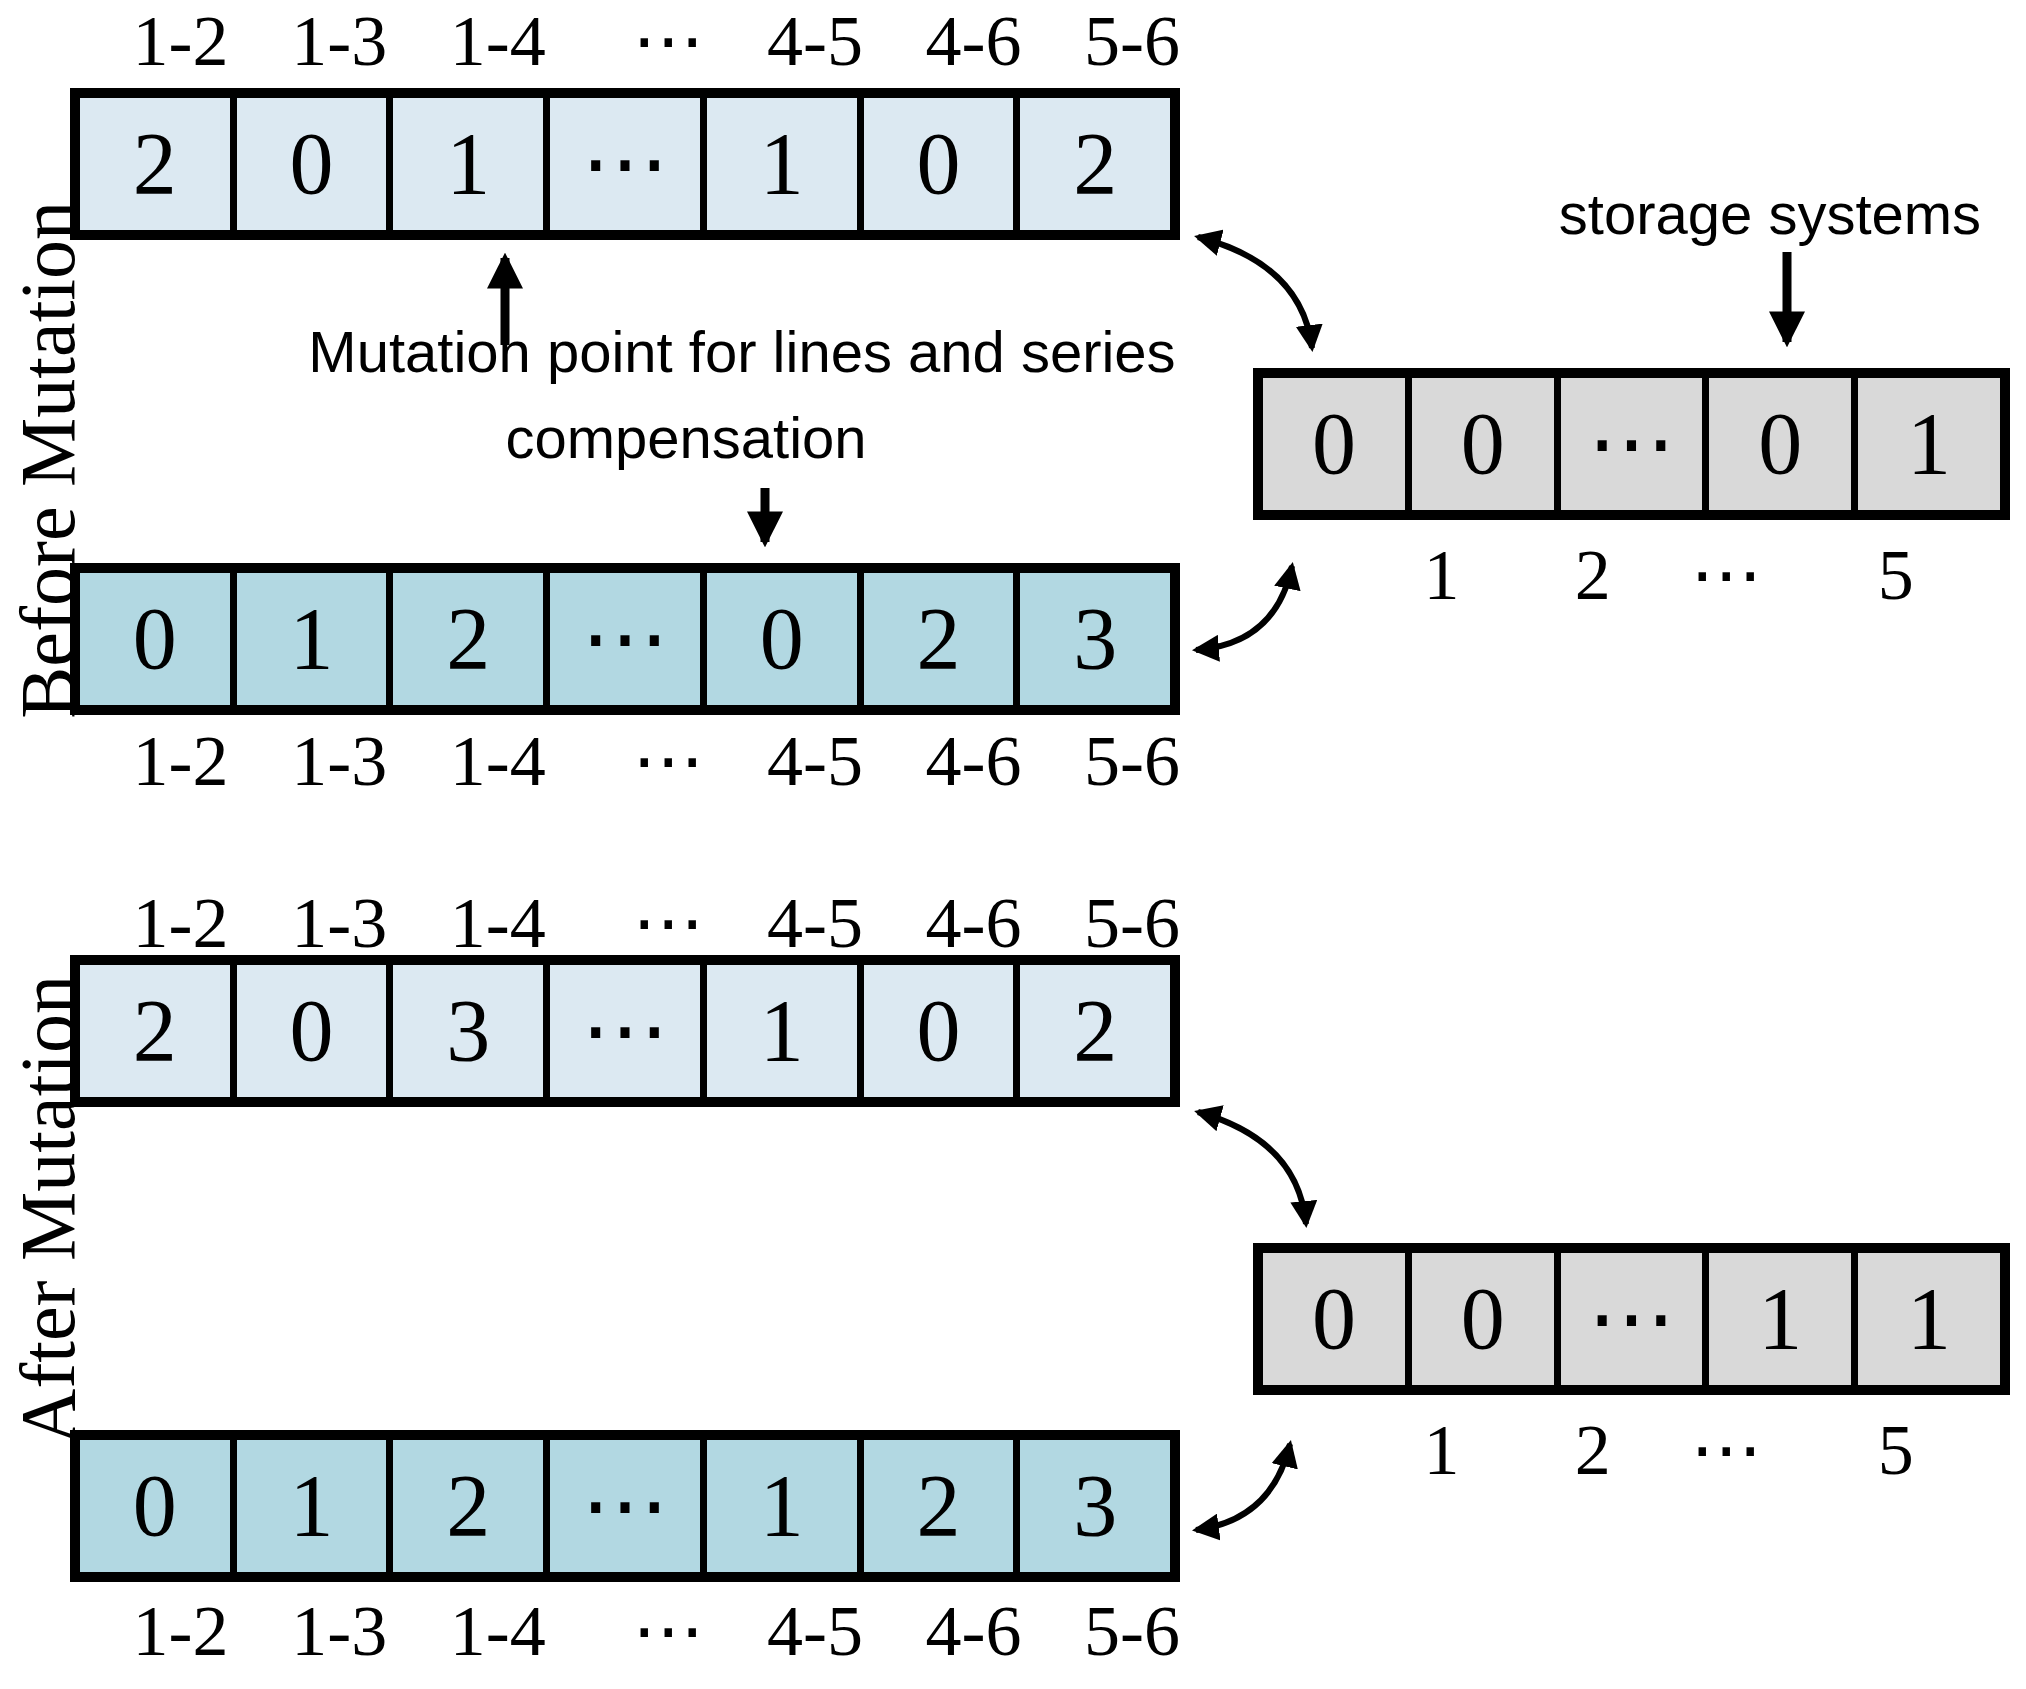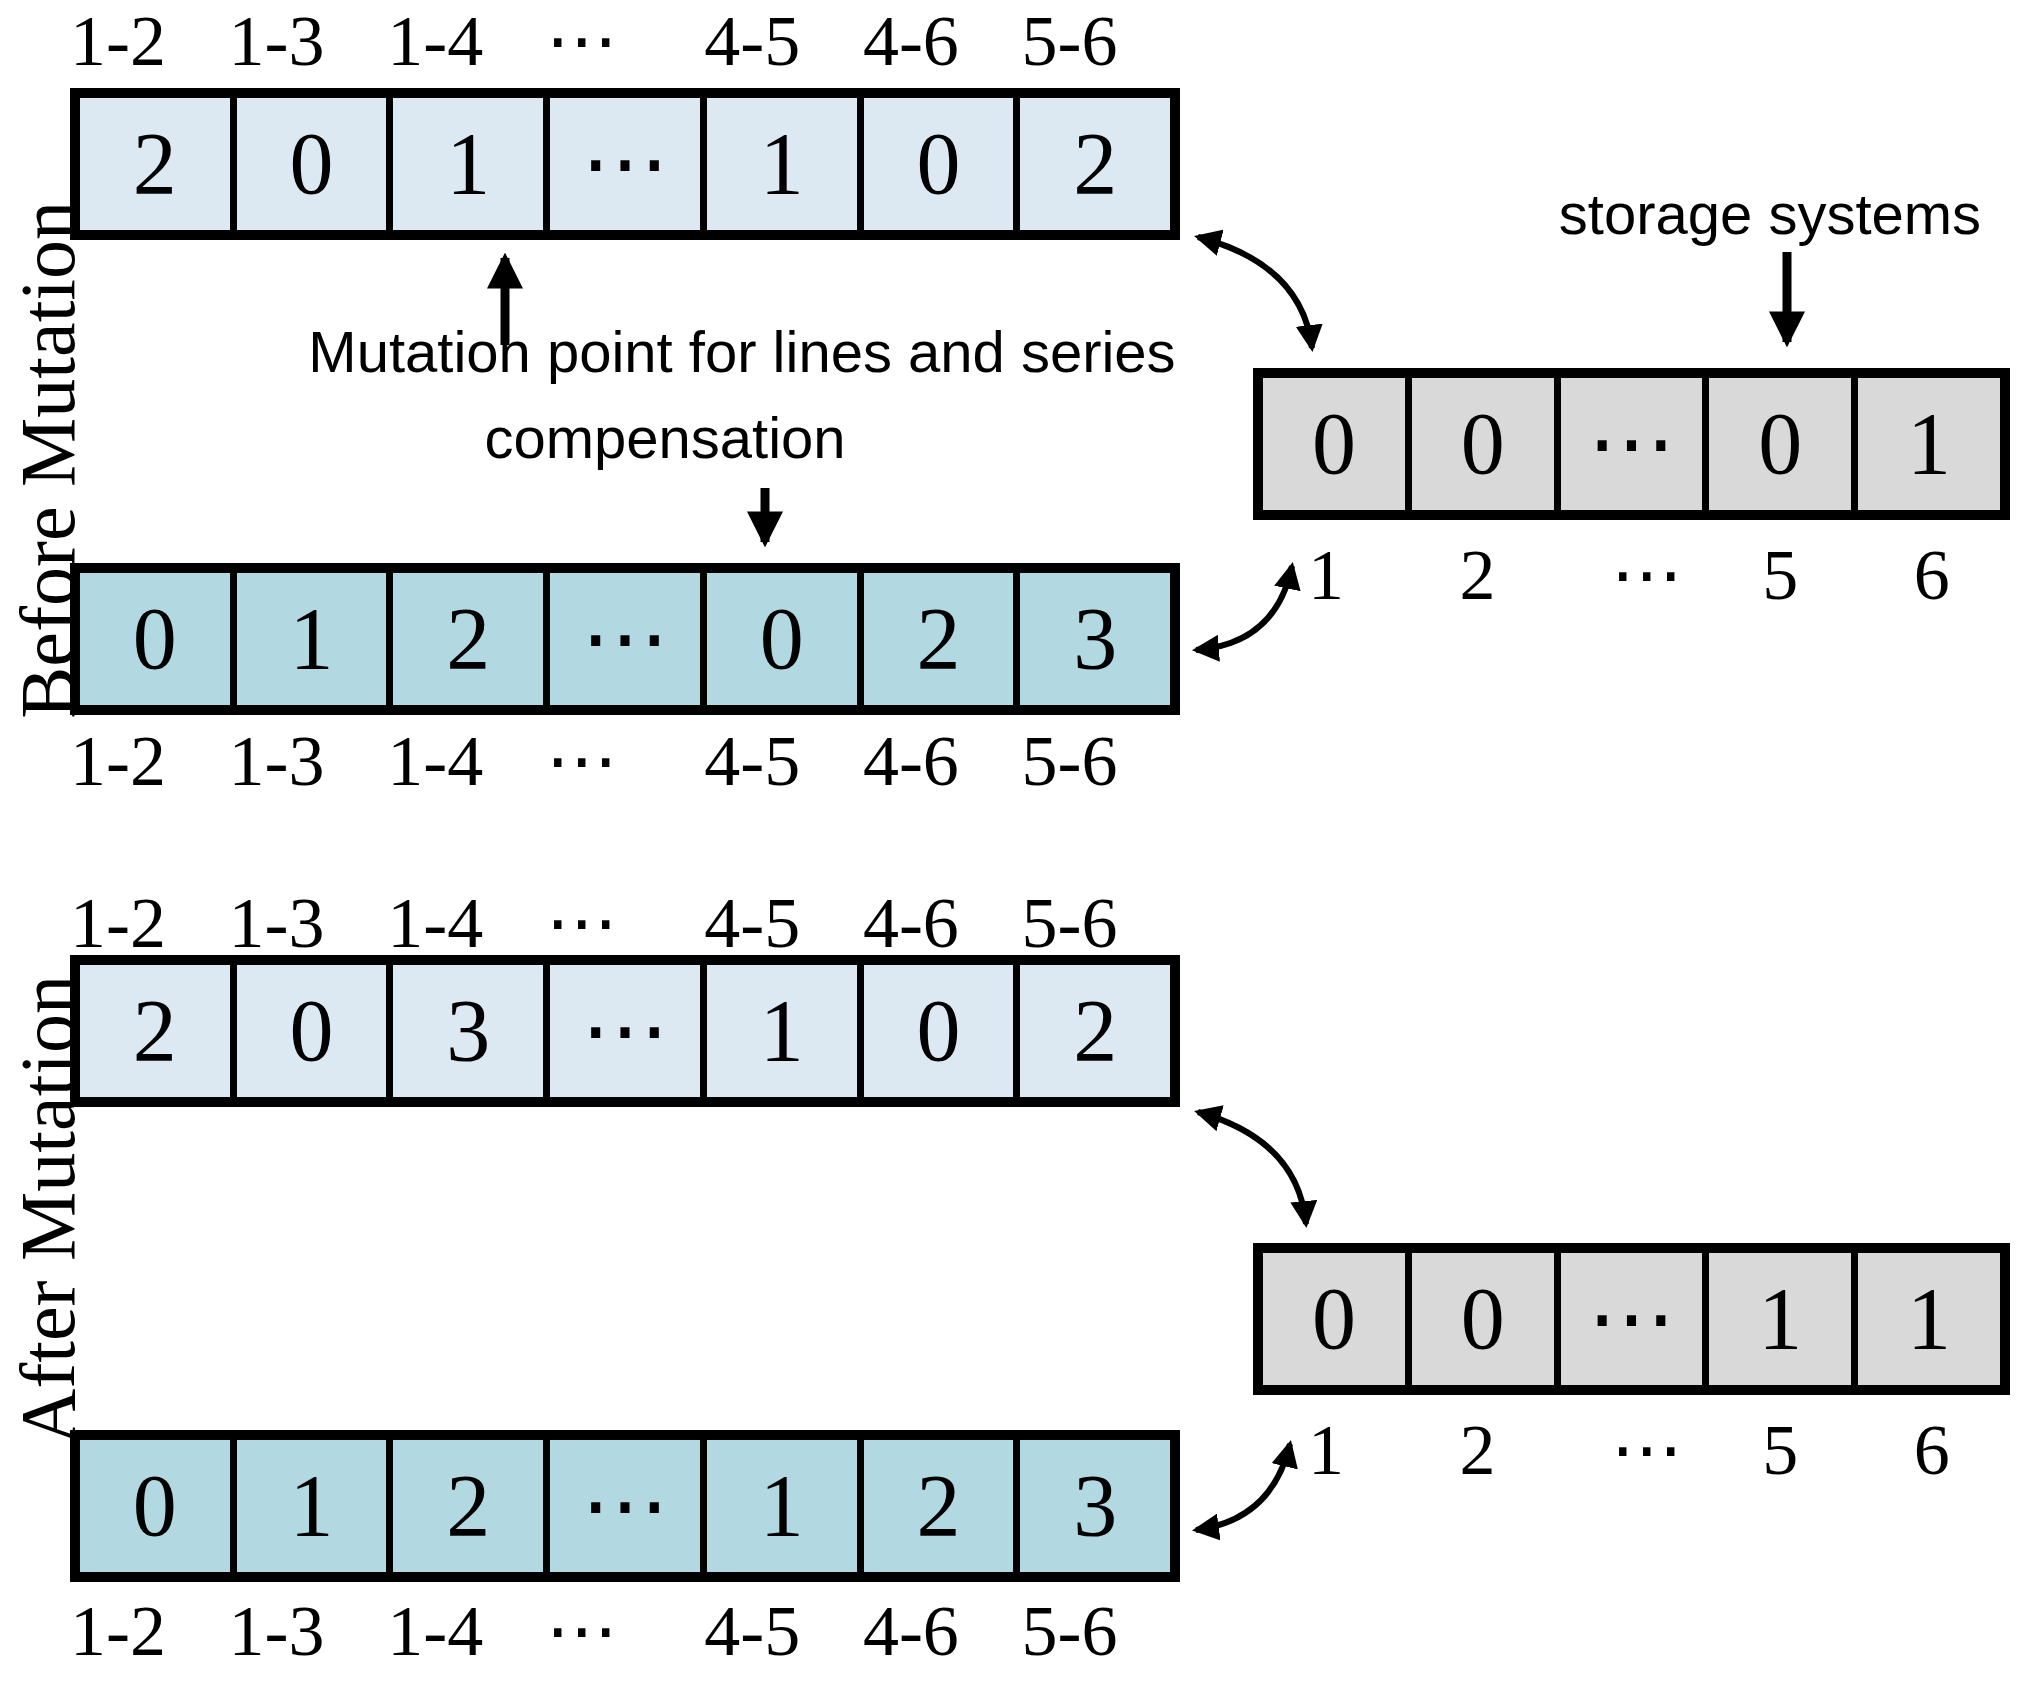--- a/index.html
+++ b/index.html
@@ -15,21 +15,21 @@
   .arr{position:absolute;display:flex;height:152px;border:10px solid #000;box-sizing:border-box;background:#000;}
   .arr .cell{flex:1;display:flex;align-items:center;justify-content:center;
              font-size:88px;color:#000;border-left:7px solid #000;line-height:1;}
   .arr .cell:first-child{border-left:none;}
   .lightblue .cell{background:#dce9f2;}
   .medblue   .cell{background:#b2d8e2;}
   .grayarr   .cell{background:#d9d9d9;}
 
   
   .lblrow{position:absolute;display:flex;font-size:72px;color:#000;}
-  .lblrow span{flex:1;text-align:left;line-height:1.05;}
+  .lblrow span{flex:1;text-align:right;line-height:1.05;}
 
   
   .anno{position:absolute;transform:translateX(-50%);font-family:"Liberation Sans", sans-serif;
         font-size:58px;color:#000;white-space:nowrap;}
 
   svg.overlay{position:absolute;left:0;top:0;pointer-events:none;}
 </style>
 </head>
 <body>
 
@@ -53,21 +53,21 @@
     <div class="cell">2</div>
     <div class="cell">0</div>
     <div class="cell">1</div>
     <div class="cell">⋯</div>
     <div class="cell">1</div>
     <div class="cell">0</div>
     <div class="cell">2</div>
   </div>
 
   <div class="anno" style="left:742px;top:318px;">Mutation point for lines and series</div>
-  <div class="anno" style="left:665px;top:404px;text-align:center;">compensation</div>
+  <div class="anno" style="left:686px;top:404px;text-align:center;">compensation</div>
 
   <div class="arr medblue" style="left:70px;top:563px;width:1110px;">
     <div class="cell">0</div>
     <div class="cell">1</div>
     <div class="cell">2</div>
     <div class="cell">⋯</div>
     <div class="cell">0</div>
     <div class="cell">2</div>
     <div class="cell">3</div>
   </div>

